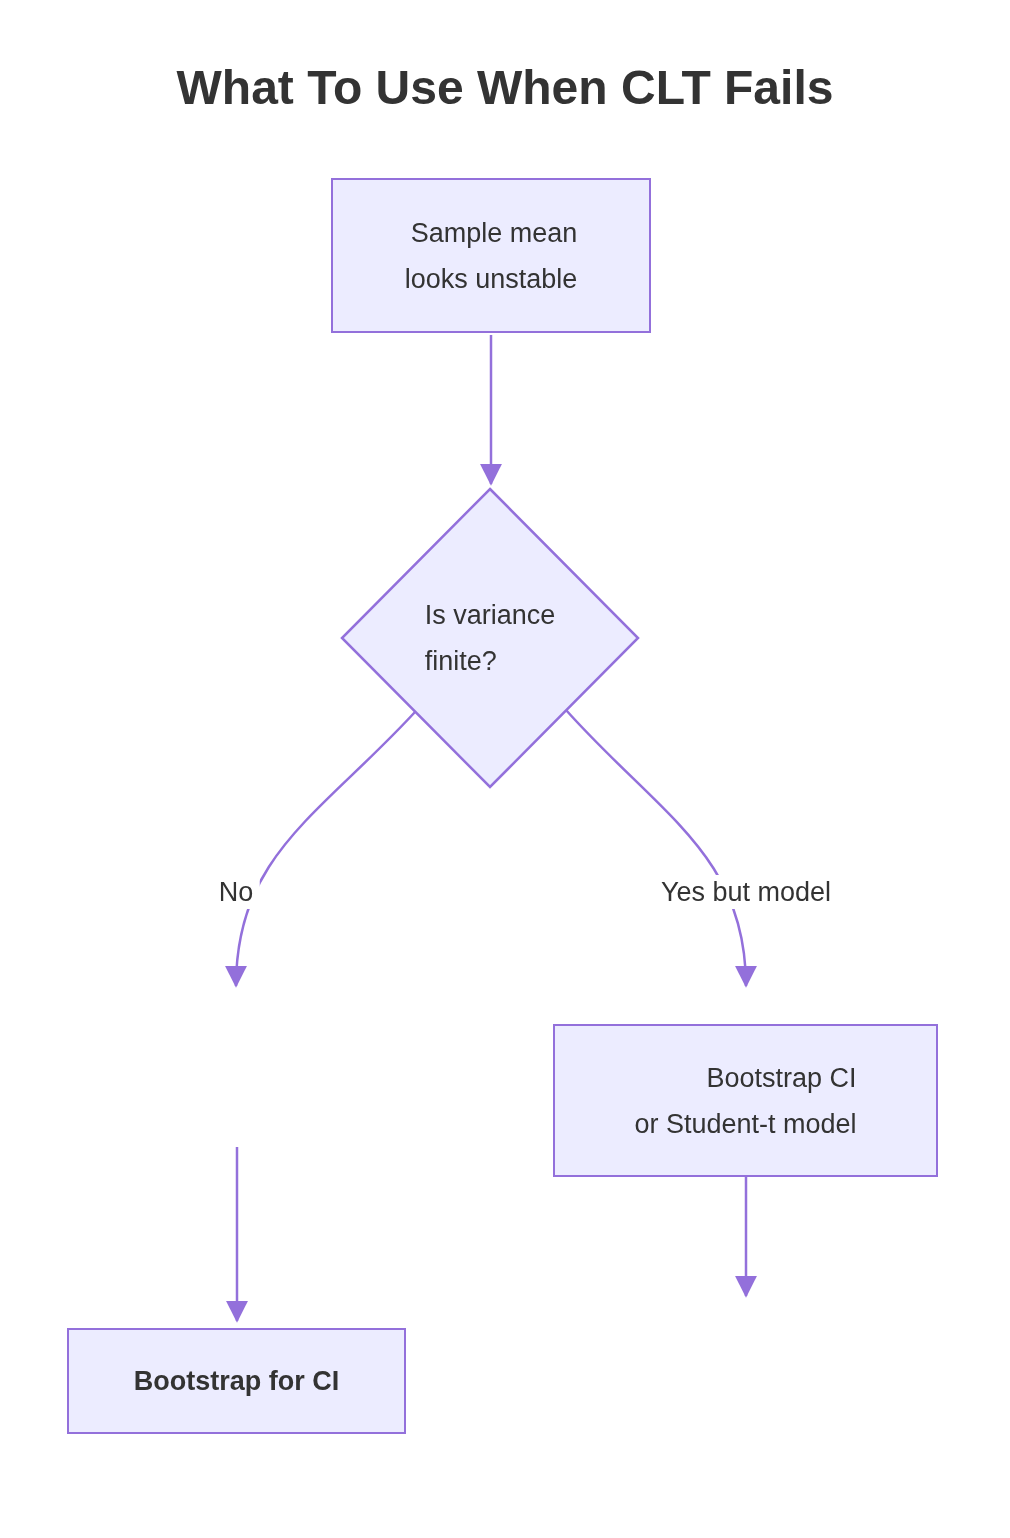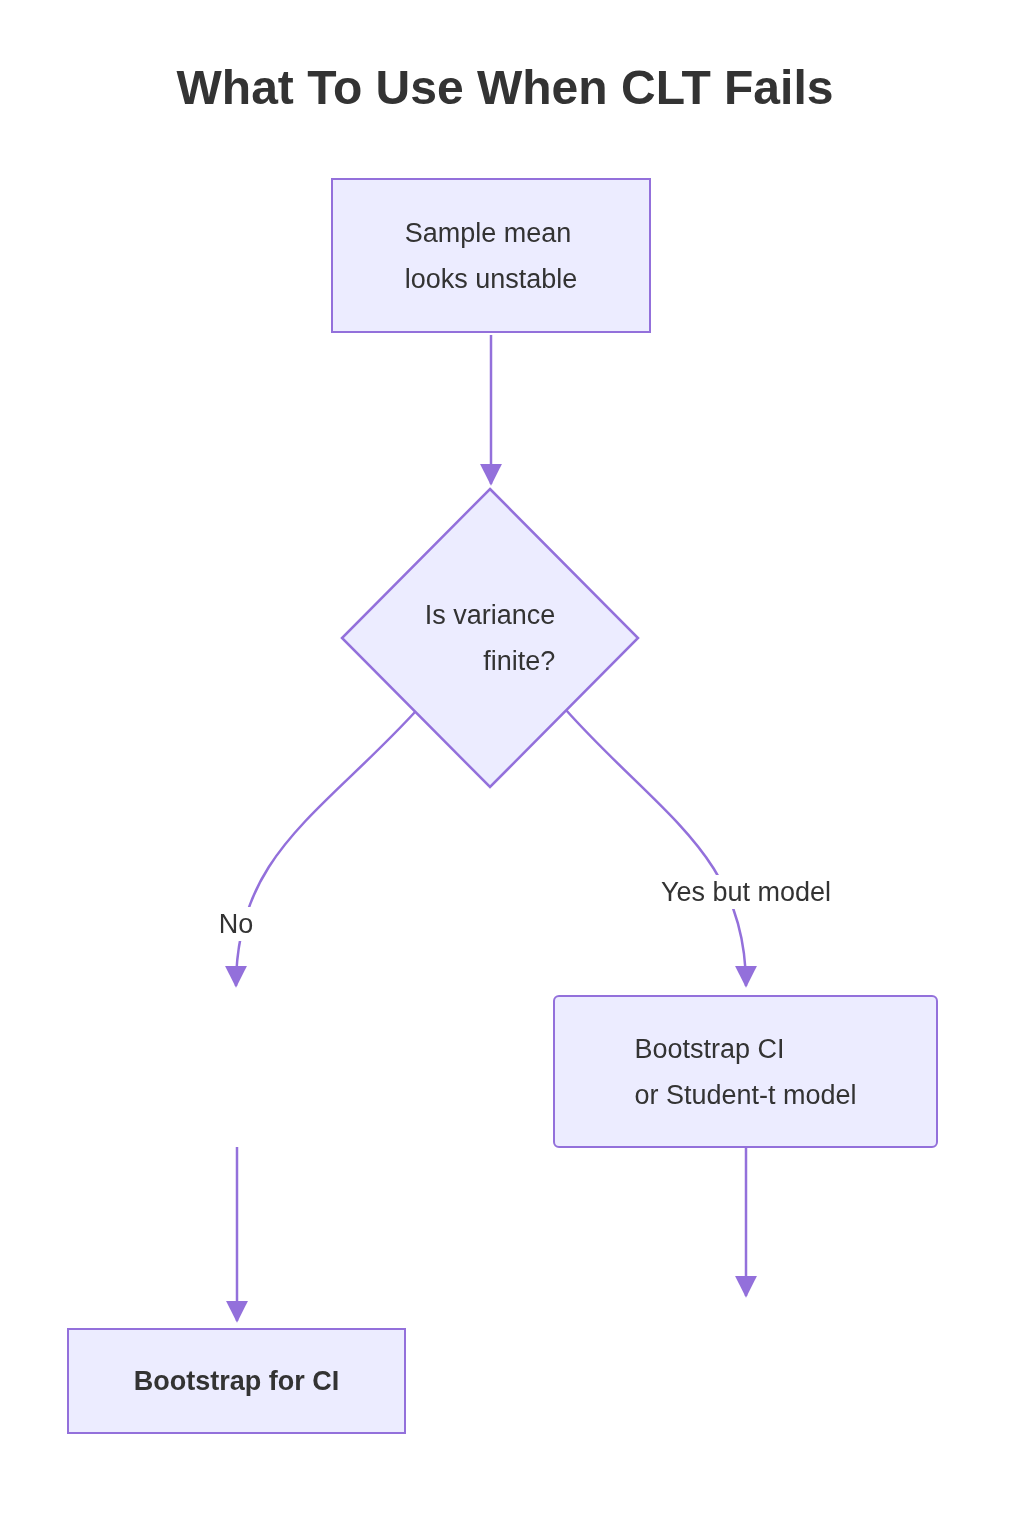--- a/index.html
+++ b/index.html
@@ -35,57 +35,57 @@
     height: 1538px;
   }
   .node {
     position: absolute;
     box-sizing: border-box;
     background: #ECECFF;
     border: 2.5px solid #9370DB;
     color: #333333;
     font-size: 27px;
     line-height: 46px;
-    text-align: left;
+    text-align: right;
     display: flex;
     align-items: center;
     justify-content: center;
     white-space: pre-line;
   }
   .node-a { left: 331px; top: 178px;  width: 320px; height: 155px; }
   .node-c { left: 56px;  top: 993px;  width: 361px; height: 152px; }
-  .node-d { left: 553px; top: 995px;  width: 385px; height: 153px; border-radius: 6px; }
+  .node-d { left: 553px; top: 1024px;  width: 385px; height: 153px; }
   .node-e { left: 67px;  top: 1328px; width: 339px; height: 106px; font-weight: bold; }
   .node-f { left: 573px; top: 1303px; width: 346px; height: 154px; }
   .diamond-label {
     position: absolute;
     left: 370px;
     top: 588px;
     width: 240px;
     height: 100px;
     color: #333333;
     font-size: 27px;
     line-height: 46px;
-    text-align: right;
+    text-align: left;
     display: flex;
     align-items: center;
     justify-content: center;
     white-space: pre-line;
   }
   .edge-label {
     position: absolute;
     transform: translate(-50%, -50%);
     background: #ffffff;
     color: #333333;
     font-size: 27px;
     line-height: 32px;
     padding: 1px 6px;
     white-space: nowrap;
   }
-  .edge-label-no  { left: 236px; top: 892px; margin-top: 32px; }
+  .edge-label-no  { left: 236px; top: 892px; }
   .edge-label-yes { left: 746px; top: 892px; }
 </style>
 </head>
 <body>
 
 <div class="canvas">
 
   <h1 class="diagram-title">What To Use When CLT Fails</h1>
 
   <svg class="edge-layer" viewBox="0 0 1010 1538">

